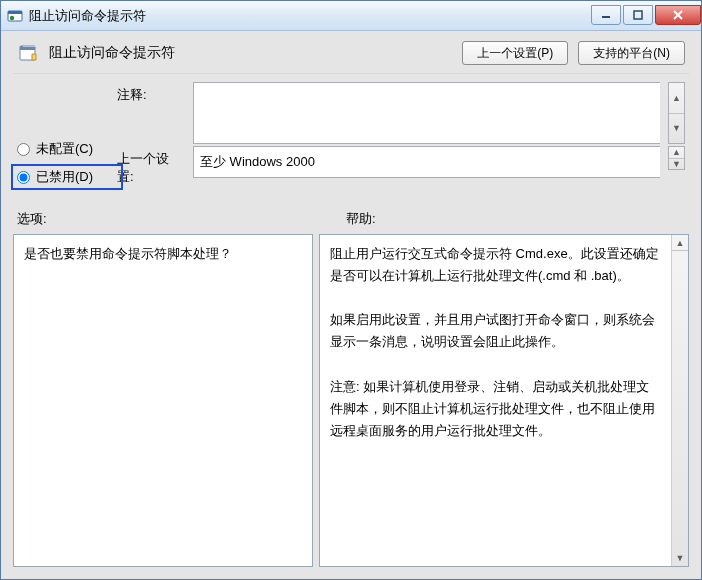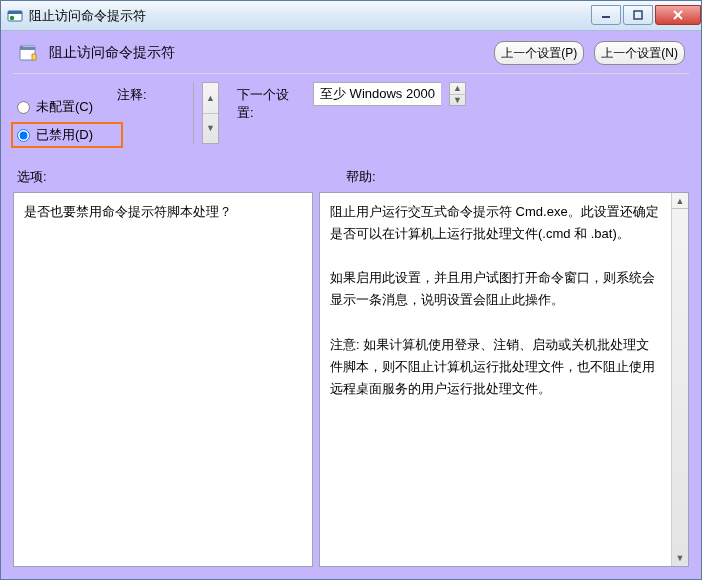--- a/index.html
+++ b/index.html
@@ -9,21 +9,21 @@
     font-size: 12px;
     background: #fff;
     color: #000;
   }
   .window {
     width: 702px;
     height: 580px;
     border: 1px solid #5a7aa0;
     display: flex;
     flex-direction: column;
-    background: #c4b5fd;
+    background: #e5e5e5;
   }
   
   .titlebar {
     height: 30px;
     background: linear-gradient(to bottom, #f5f9fe 0%, #dce9f7 50%, #cfe1f4 100%);
     display: flex;
     align-items: center;
     padding: 0 0 0 6px;
     border-bottom: 1px solid #a9bdd6;
   }
@@ -68,23 +68,23 @@
     width:24px; height:24px;
     margin-right:8px;
     display:flex; align-items:center; justify-content:center;
   }
   .header-title {
     font-size: 14px;
     flex:1;
   }
   .nav-btn {
     height: 24px;
-    padding: 0 6px;
+    padding: 0 14px;
     border: 1px solid #8b8b8b;
-    border-radius: 10px;
+    border-radius: 3px;
     background: linear-gradient(to bottom,#fdfdfd,#ececec);
     font-size: 12px;
     margin-left: 10px;
     cursor: pointer;
   }
   .divider {
     height:1px;
     background:#d9d9d9;
     margin: 2px 12px 0 12px;
   }
@@ -103,30 +103,30 @@
   }
   .radio-item {
     display:flex;
     align-items:center;
     gap:6px;
     font-size:13px;
     cursor:pointer;
   }
   .radio-item input { margin:0; }
   .radio-highlight {
-    border: 2px solid #f97316;
+    border: 2px solid #1d4ed8;
     padding: 2px 4px;
     margin: -4px -6px;
     position: relative;
   }
   .fields-col {
     flex:1;
     display:flex;
-    flex-direction:row;
-    gap: 18px;
+    flex-direction:column;
+    gap: 2px;
   }
   .field-row {
     display:flex;
     align-items:flex-start;
     gap: 8px;
   }
   .field-label {
     width: 68px;
     text-align:left;
     padding-top:4px;
@@ -134,21 +134,21 @@
   }
   .comment-box {
     flex:1;
     height: 62px;
     border:1px solid #abadb3;
     border-right:none;
     background:#fff;
   }
   .platform-box {
     flex:1;
-    height: 24px;
+    height: 32px;
     border:1px solid #abadb3;
     border-right:none;
     background:#fff;
     font-size:13px;
     padding: 3px 6px;
     display:flex;
     align-items:center;
   }
   .scroll-stub {
     width:17px;
@@ -241,21 +241,21 @@
     <span class="header-icon">
       <svg width="22" height="22" viewBox="0 0 22 22">
         <rect x="2" y="4" width="15" height="14" rx="1" fill="#fff" stroke="#6e88a8"></rect>
         <rect x="2" y="4" width="15" height="4" fill="#6e88a8"></rect>
         <rect x="5" y="4" width="12" height="1" fill="#b0c4de"></rect>
         <path d="M14 12 l4 0 l0 6 l-4 0 z" fill="#f6d36b" stroke="#b8922c"></path>
       </svg>
     </span>
     <span class="header-title">阻止访问命令提示符</span>
     <button class="nav-btn">上一个设置(P)</button>
-    <button class="nav-btn">上一个设置(N)</button>
+    <button class="nav-btn">支持的平台(N)</button>
   </div>
   <div class="divider"></div>
 
   <div class="config-area">
     <div class="radio-col">
       <label class="radio-item">
         <input type="radio" name="state" style="">
         <span>未配置(C)</span>
       </label>
       <div class="radio-highlight">
@@ -269,21 +269,21 @@
     <div class="fields-col">
       <div class="field-row">
         <div class="field-label">注释:</div>
         <div class="comment-box"></div>
         <div class="scroll-stub" style="height:62px;">
           <div class="scroll-btn">▲</div>
           <div class="scroll-btn">▼</div>
         </div>
       </div>
       <div class="field-row">
-        <div class="field-label">下一个设置:</div>
+        <div class="field-label">上一个设置:</div>
         <div class="platform-box">至少 Windows 2000</div>
         <div class="scroll-stub" style="height:24px;">
           <div class="scroll-btn">▲</div>
           <div class="scroll-btn">▼</div>
         </div>
       </div>
     </div>
   </div>
 
   <div class="lower-labels">

